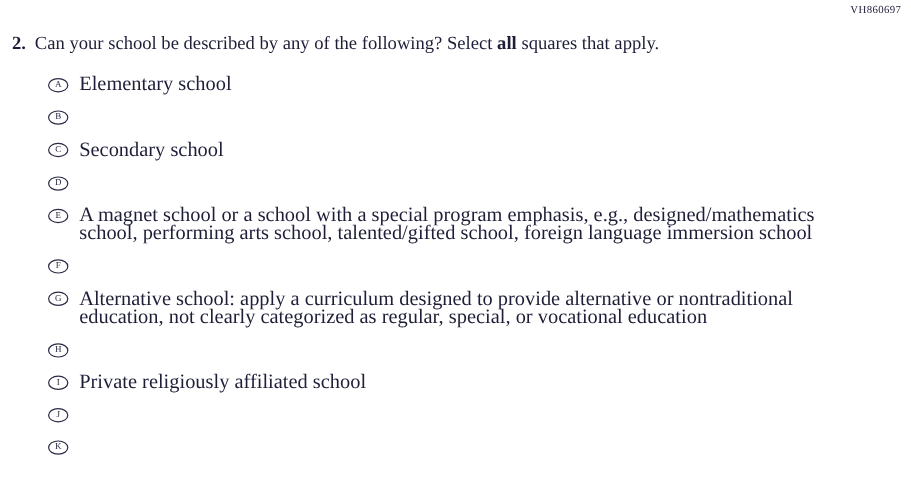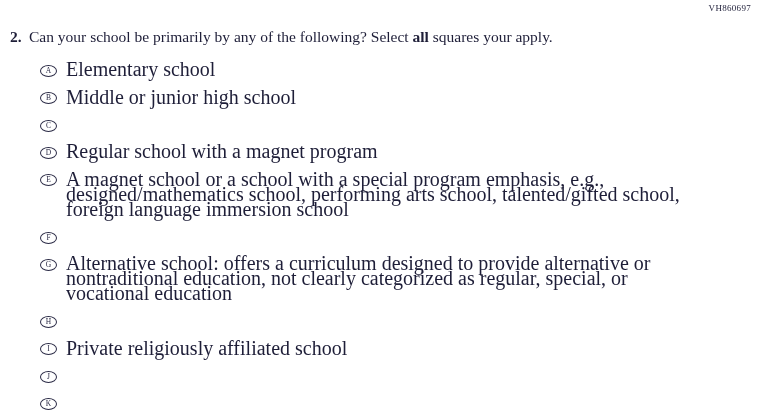--- a/index.html
+++ b/index.html
@@ -62,83 +62,82 @@
     background: #ffffff;
   }
   .bubble-letter {
     font-family: "Liberation Serif", serif;
     font-size: 7.5px;
     line-height: 1;
     color: #2a2a45;
     transform: translateY(-0.5px);
   }
   .option-label {
-    font-size: 20px;
+    font-size: 17px;
     line-height: 15px;
     max-width: 640px;
   }
 </style>
 </head>
 <body>
 
 <div class="page">
 
   <div class="form-code">VH860697</div>
 
   <div class="question-row">
     <span class="q-num">2.</span>
-    <span class="q-text"><span>Can your school be primarily by any of the following? Select </span><b>all</b><span> squares your apply.</span></span>
+    <span class="q-text"><span>Can your school be described by any of the following? Select </span><b>all</b><span> squares that apply.</span></span>
   </div>
 
   <div class="options" id="options">
   <div class="option">
     <span class="bubble">
       <span class="bubble-letter">A</span>
     </span>
     <span class="option-label">Elementary school</span>
   </div>
 
   <div class="option">
     <span class="bubble">
       <span class="bubble-letter">B</span>
     </span>
-    <span class="option-label">Middle or junior high school</span>
   </div>
 
   <div class="option">
     <span class="bubble">
       <span class="bubble-letter">C</span>
     </span>
+    <span class="option-label">Secondary school</span>
   </div>
 
   <div class="option">
     <span class="bubble">
       <span class="bubble-letter">D</span>
     </span>
-    <span class="option-label">Regular school with a magnet program</span>
   </div>
 
   <div class="option">
     <span class="bubble">
       <span class="bubble-letter">E</span>
     </span>
     <span class="option-label">A magnet school or a school with a special program emphasis, e.g., designed/mathematics school, performing arts school, talented/gifted school, foreign language immersion school</span>
   </div>
 
   <div class="option">
     <span class="bubble">
       <span class="bubble-letter">F</span>
     </span>
   </div>
 
   <div class="option">
     <span class="bubble">
       <span class="bubble-letter">G</span>
     </span>
-    <span class="option-label">Alternative school: offers a curriculum designed to provide alternative or nontraditional education, not clearly categorized as regular, special, or vocational education</span>
+    <span class="option-label">Alternative school: apply a curriculum designed to provide alternative or nontraditional education, not clearly categorized as regular, special, or vocational education</span>
   </div>
 
   <div class="option">
     <span class="bubble">
       <span class="bubble-letter">H</span>
     </span>
   </div>
 
   <div class="option">
     <span class="bubble">

